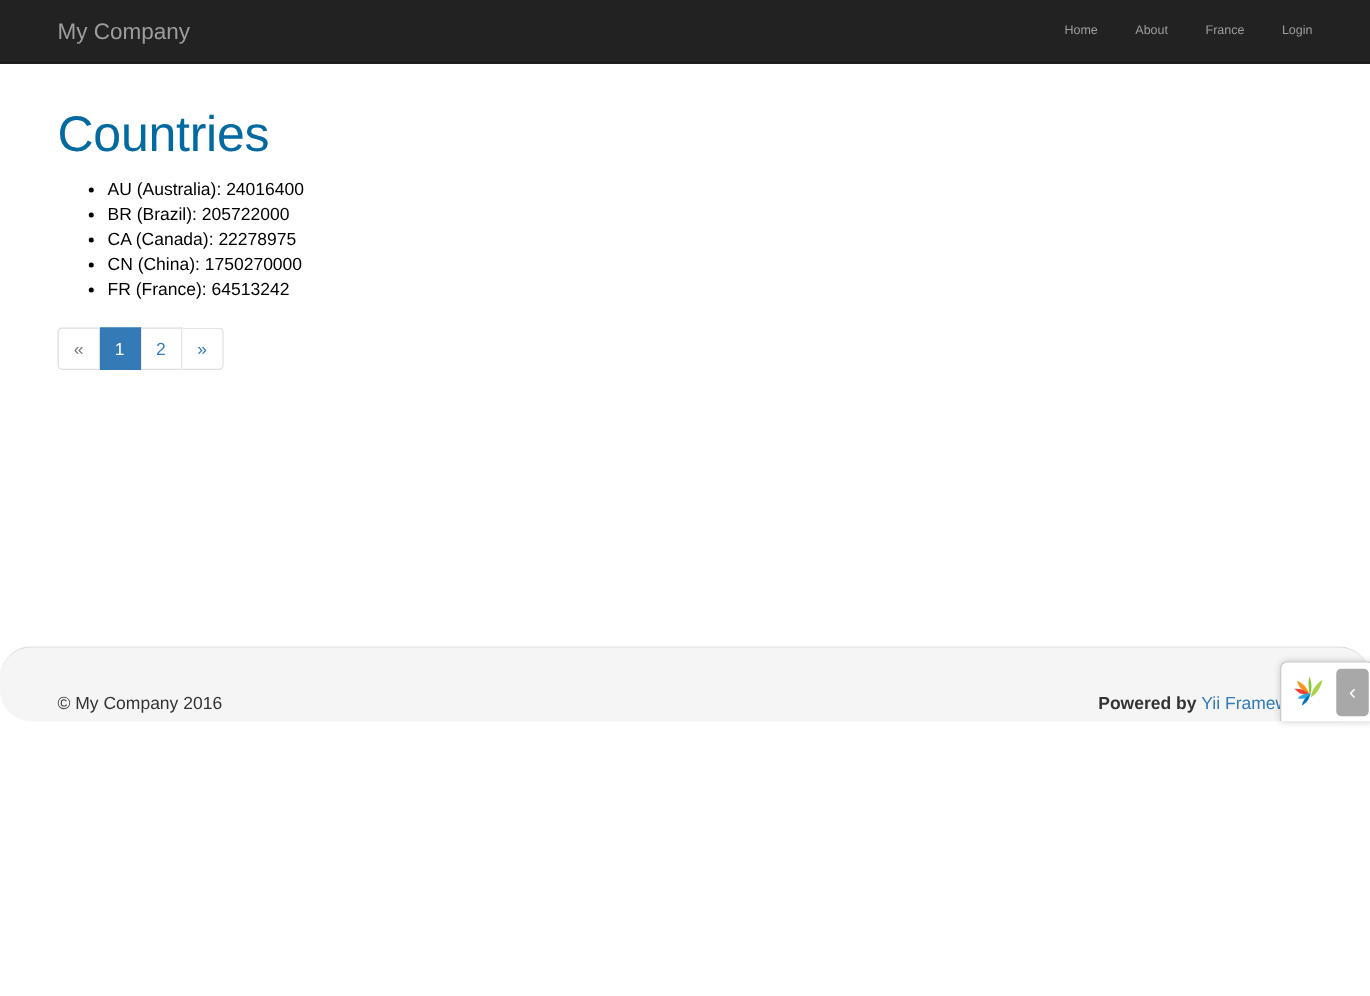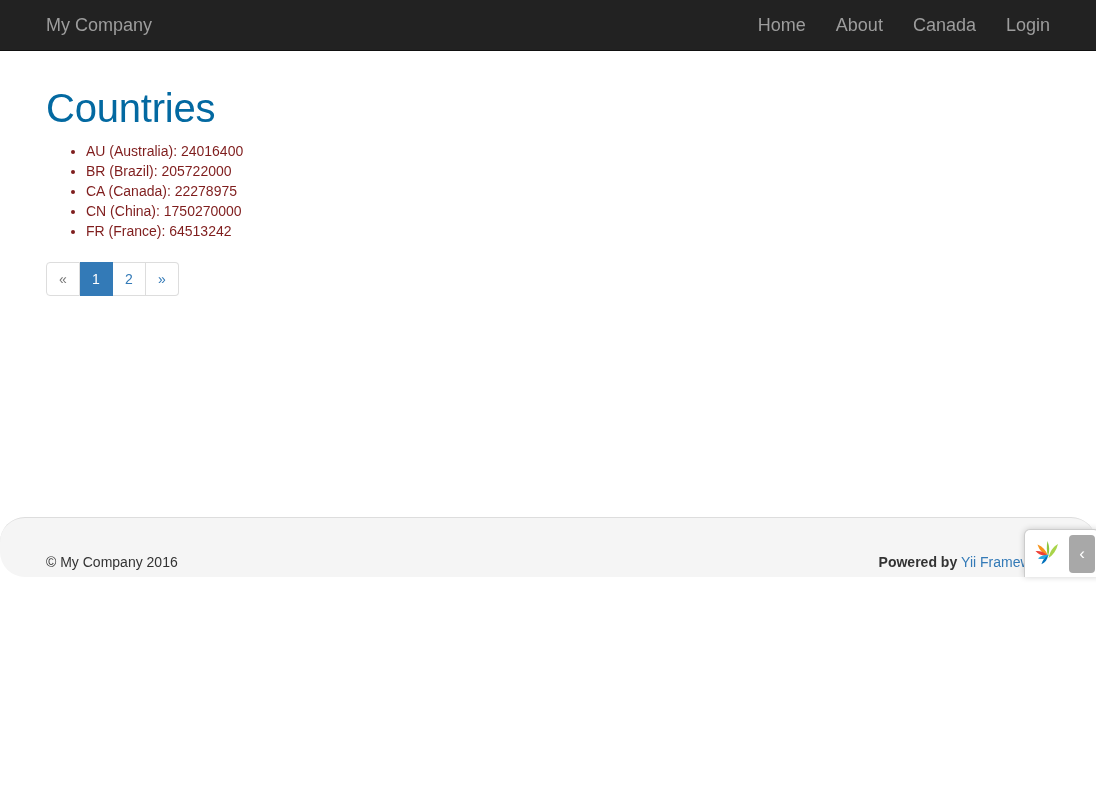--- a/index.html
+++ b/index.html
@@ -61,21 +61,21 @@
     margin: 0;
     padding: 0;
     display: flex;
   }
   .navbar-nav li { display: block; }
   .navbar-nav a {
     display: block;
     height: 50px;
     line-height: 50px;
     padding: 0 15px;
-    font-size: 18px;
+    font-size: 10px;
     color: #9d9d9d;
     text-decoration: none;
     cursor: pointer;
     white-space: nowrap;
   }
 
   
   .content-wrap {
     position: absolute;
     top: 51px;
@@ -97,21 +97,21 @@
     letter-spacing: -0.2px;
   }
   .country-list {
     margin: 11px 0 0 0;
     padding-left: 40px;
     list-style-type: disc;
   }
   .country-list li {
     font-size: 14px;
     line-height: 20px;
-    color: #7f1d1d;
+    color: #000000;
     margin: 0;
     padding: 0;
   }
 
   
   .pagination {
     display: inline-flex;
     margin: 21px 0 20px 0;
     padding: 0;
     list-style: none;
@@ -243,21 +243,21 @@
     <div class="navbar-inner">
       <a class="navbar-brand">My Company</a>
       <ul class="navbar-nav">
         <li>
           <a>Home</a>
         </li>
         <li>
           <a>About</a>
         </li>
         <li>
-          <a>Canada</a>
+          <a>France</a>
         </li>
         <li>
           <a>Login</a>
         </li>
       </ul>
     </div>
   </div>
 
   <div class="content-wrap">
     <div class="container">

